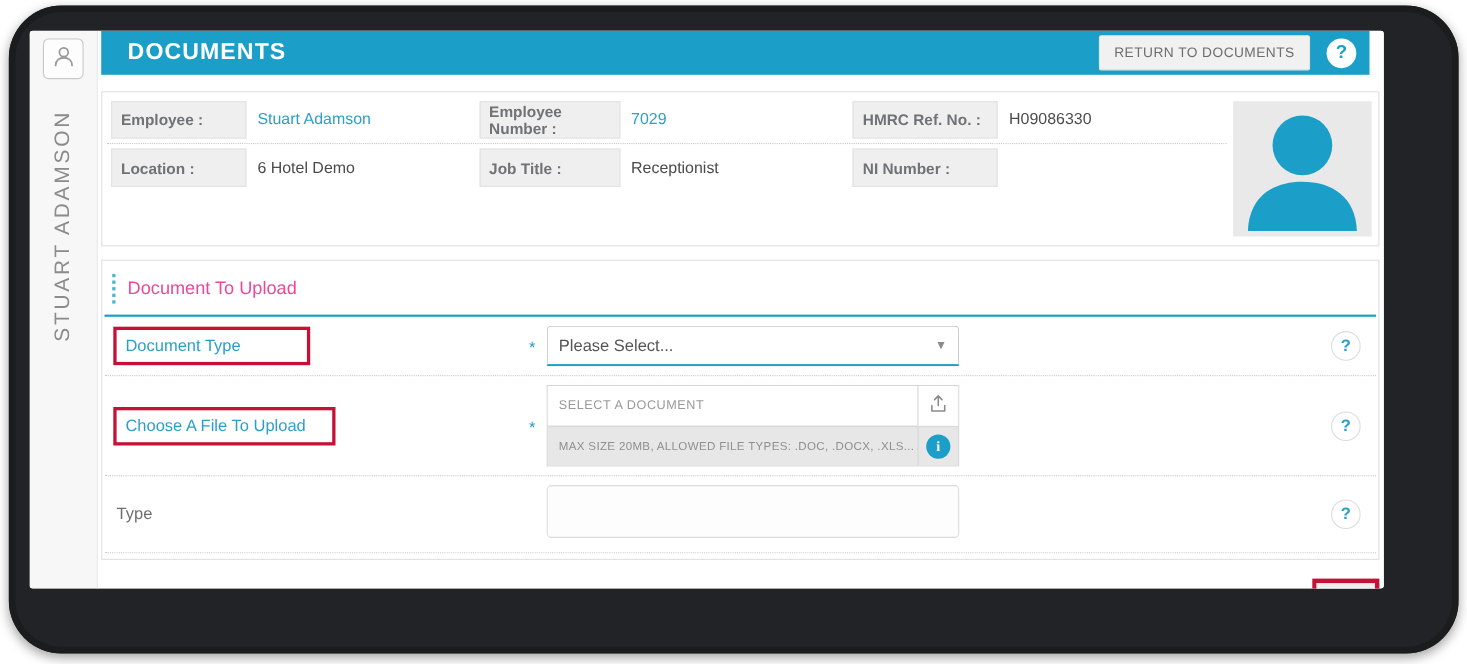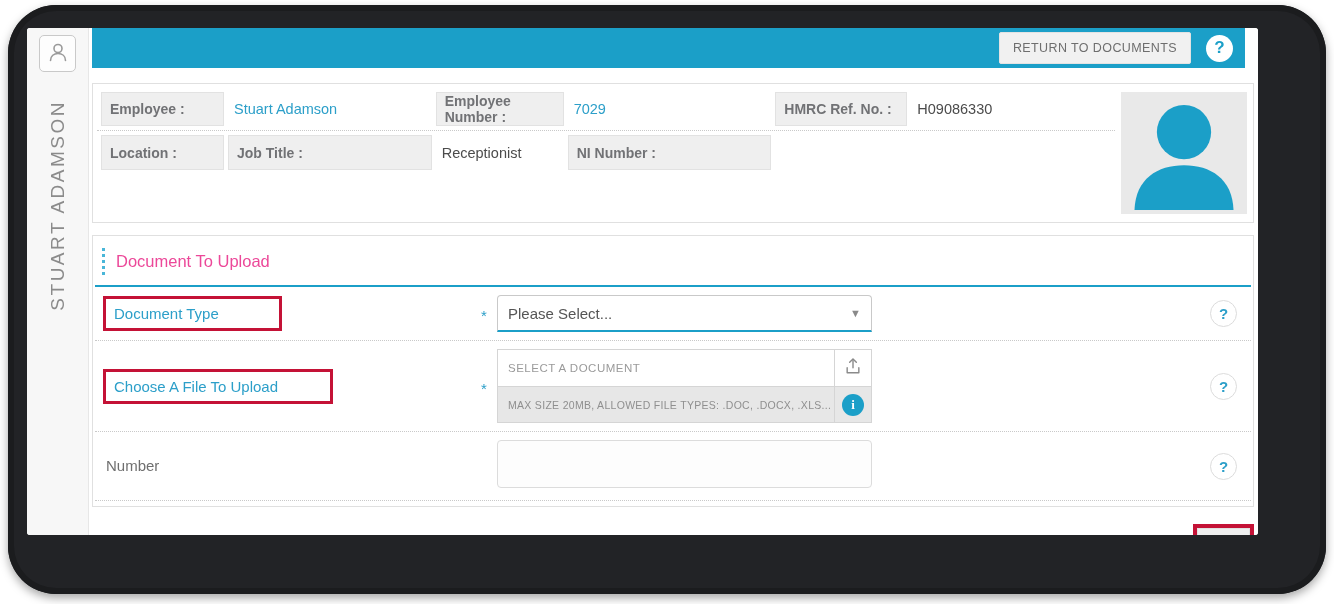--- a/index.html
+++ b/index.html
@@ -89,21 +89,21 @@
   .section-title span.txt { color:#ec4899; font-size:16.5px; font-weight:500; }
   .form-row {
     display:flex; align-items:center; padding:8px 8px;
     border-bottom:1px dotted #c9c9c9; margin:0 2px;
   }
   .form-row:last-of-type { border-bottom:1px dotted #c9c9c9; margin-bottom:5px; }
   .row-label-area { width:378px; flex-shrink:0; }
   .annotation { display:inline-block; border:3px solid #c41236; }
   .label-link { color:#2c9fc9; font-size:15px; display:inline-block; padding:6px 8px;text-align:right; }
   .box-doc-type { padding-right:52px; }
-  .box-file { padding-right:44px; }
+  .box-file { padding-right:16px; }
   .plain-label { color:#6f6f6f; font-size:15px; padding-left:3px; }
   .req { width:16px; color:#2c9fc9; font-size:15px; flex-shrink:0; padding-top:4px; }
   .control-area { width:375px; flex-shrink:0; }
   .select-box {
     height:37px; border:1px solid #c9c9c9; border-bottom:2px solid #1b9fc8;
     border-radius:4px 4px 0 0; background:#fff;
     display:flex; align-items:center; padding:16px 10px; cursor:pointer;
   }
   .select-box .sel-text { color:#555; font-size:15px; }
   .select-box .caret { margin-left:auto; color:#8a8a8a; font-size:11px; }
@@ -160,40 +160,42 @@
             <path d="M4.5 20.5 C4.5 15.8 8 13.5 12 13.5 C16 13.5 19.5 15.8 19.5 20.5"></path>
           </svg>
         </span>
       </div>
       <div class="vertical-name">STUART ADAMSON</div>
     </aside>
 
     <main class="main">
 
       <header class="titlebar">
+        <h1>DOCUMENTS</h1>
         <div class="titlebar-right">
           <button class="return-btn">RETURN TO DOCUMENTS</button>
           <div class="circle header-help">
             <span>?</span>
           </div>
         </div>
       </header>
 
       <section class="info-panel">
         <div class="info-grid">
           <div class="info-row">
             <div class="cell-label">Employee :</div>
             <div class="cell-value link">Stuart Adamson</div>
             <div class="cell-label">Employee Number :</div>
             <div class="cell-value link">7029</div>
             <div class="cell-label">HMRC Ref. No. :</div>
             <div class="cell-value">H09086330</div>
           </div>
           <div class="info-row">
             <div class="cell-label">Location :</div>
+            <div class="cell-value">6 Hotel Demo</div>
             <div class="cell-label">Job Title :</div>
             <div class="cell-value">Receptionist</div>
             <div class="cell-label">NI Number :</div>
             <div class="cell-value"></div>
           </div>
         </div>
         <div class="avatar-box">
           <span>
             <svg width="118" height="118" viewBox="0 0 100 100">
               <circle cx="50" cy="34" r="23" fill="#1b9fc8"></circle>
@@ -260,21 +262,21 @@
           </div>
           <div class="row-help-area">
             <div class="circle row-help">
               <span>?</span>
             </div>
           </div>
         </div>
 
         <div class="form-row" style="min-height:64px;">
           <div class="row-label-area">
-            <span class="plain-label">Number</span>
+            <span class="plain-label">Type</span>
           </div>
           <span class="req"></span>
           <div class="control-area">
             <textarea class="notes-input" style=""></textarea>
           </div>
           <div class="row-help-area">
             <div class="circle row-help">
               <span>?</span>
             </div>
           </div>

